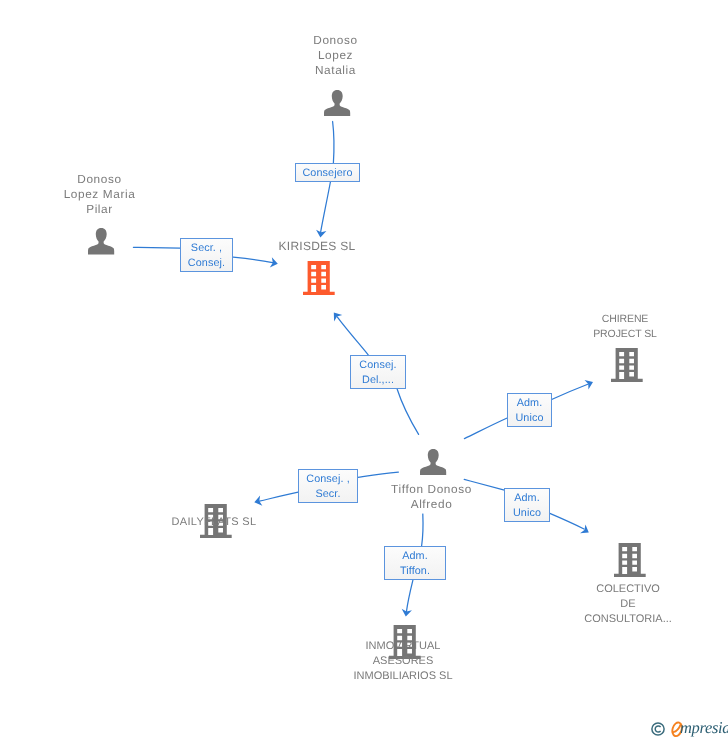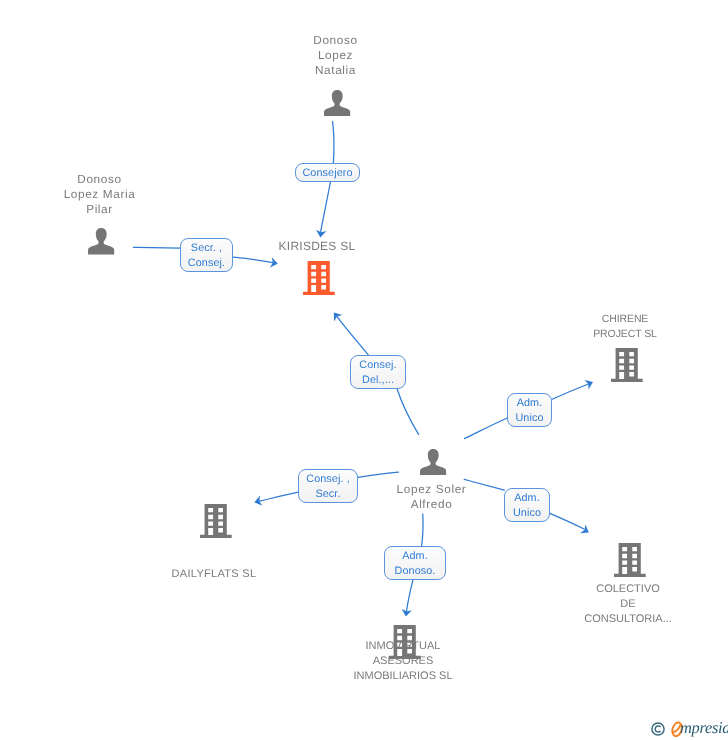--- a/index.html
+++ b/index.html
@@ -7,21 +7,21 @@
   body{width:728px;height:740px;background:#ffffff;
        font-family:"Liberation Sans",sans-serif;overflow:hidden;position:relative;
        -webkit-font-smoothing:antialiased;text-rendering:geometricPrecision;}
   #stage{position:absolute;left:0;top:0;width:602px;height:740px;}
   svg#wires{position:absolute;left:0;top:0;width:728px;height:740px;}
   .node-icon{position:absolute;}
   .node-label{position:absolute;text-align:center;color:#7a7a7a;
               line-height:15.2px;white-space:pre-line;}
   .node-label.person {font-size:11.8px;letter-spacing:.62px;}
   .node-label.company{font-size:11.0px;letter-spacing:0px;}
-  .edge-label{position:absolute;border:1px solid #5b94de;border-radius:8px;
+  .edge-label{position:absolute;border:1px solid #5b94de;border-radius:0;
               background:linear-gradient(180deg,#fcfcfc 0%,#f2f2f2 100%);
               color:#2f7bd4;font-size:10.8px;line-height:15.4px;text-align:center;
               box-sizing:border-box;display:flex;flex-direction:column;
               align-items:center;justify-content:center;letter-spacing:.1px;
               padding-top:2.4px;}
   .wm{position:absolute;left:651px;top:719px;height:21px;}
   .wm-c{position:absolute;left:0;top:3px;}
   .wm-e{position:absolute;left:20px;top:2px;}
   .wm-t{position:absolute;left:29px;top:-1px;color:#2d5f73;font-size:16.5px;
         font-family:"Liberation Serif",serif;font-style:italic;letter-spacing:-0.35px;}
@@ -82,28 +82,28 @@
       <div class="node-icon" style="left: 611.15px; top: 348px; width: 31.7px; height: 34px;"><svg width="31.7" height="34" viewBox="0 0 31.7 34">
           <g fill="#757575">
             <path d="M4.6 0 H26.8 V30.8 H31.7 V34 H0 V30.8 H4.6 Z M8.2 3.9 h4.9 v4.4 h-4.9 Z M18.3 3.9 h4.7 v4.4 h-4.7 Z M8.2 10.7 h4.9 v4.6 h-4.9 Z M18.3 10.7 h4.7 v4.6 h-4.7 Z M8.2 17.6 h4.9 v4.2 h-4.9 Z M18.3 17.6 h4.7 v4.2 h-4.7 Z M8.2 24.0 h4.9 v7.0 h-4.9 Z M18.3 24.0 h4.7 v4.4 h-4.7 Z" fill-rule="evenodd"></path>
           </g>
         </svg></div>
       <div class="node-label company" style="left: 515px; top: 312px; width: 220px; font-size: 10.5px; letter-spacing: -0.1px;">CHIRENE
 PROJECT SL</div>
       <div class="node-icon" style="left: 420.4px; top: 448.9px; width: 26.2px; height: 26.5px;"><svg width="26.2" height="26.5" viewBox="0 0 26.2 26.5">
           <path fill="#757575" d="M13.25 0 C9.63 0 7.80 2.45 7.80 6.25 C7.80 9.55 9.20 12.25 10.55 13.55 L10.55 15.10 C10.55 16.35 8.60 16.95 5.90 17.65 C3.05 18.40 1.15 19.25 0.55 20.35 C0.20 21.00 0.00 22.20 0.00 23.30 L0.00 26.50 L26.20 26.50 L26.20 23.30 C26.20 22.20 26.00 21.00 25.65 20.35 C25.05 19.25 23.15 18.40 20.30 17.65 C17.60 16.95 15.65 16.35 15.65 15.10 L15.65 13.55 C17.00 12.25 18.70 9.55 18.70 6.25 C18.70 2.45 16.87 0 13.25 0 Z"></path>
         </svg></div>
-      <div class="node-label person" style="left: 321.5px; top: 481.5px; width: 220px;">Lopez Soler
+      <div class="node-label person" style="left: 321.5px; top: 481.5px; width: 220px;">Tiffon Donoso
 Alfredo</div>
       <div class="node-icon" style="left: 200.25px; top: 504px; width: 31.7px; height: 34px;"><svg width="31.7" height="34" viewBox="0 0 31.7 34">
           <g fill="#757575">
             <path d="M4.6 0 H26.8 V30.8 H31.7 V34 H0 V30.8 H4.6 Z M8.2 3.9 h4.9 v4.4 h-4.9 Z M18.3 3.9 h4.7 v4.4 h-4.7 Z M8.2 10.7 h4.9 v4.6 h-4.9 Z M18.3 10.7 h4.7 v4.6 h-4.7 Z M8.2 17.6 h4.9 v4.2 h-4.9 Z M18.3 17.6 h4.7 v4.2 h-4.7 Z M8.2 24.0 h4.9 v7.0 h-4.9 Z M18.3 24.0 h4.7 v4.4 h-4.7 Z" fill-rule="evenodd"></path>
           </g>
         </svg></div>
-      <div class="node-label company" style="left: 104px; top: 567px; width: 220px; letter-spacing: 0.3px;">DAILYFLATS SL</div>
+      <div class="node-label company" style="left: 104px; top: 515px; width: 220px; letter-spacing: 0.3px;">DAILYFLATS SL</div>
       <div class="node-icon" style="left: 614.25px; top: 543.2px; width: 31.7px; height: 34px;"><svg width="31.7" height="34" viewBox="0 0 31.7 34">
           <g fill="#757575">
             <path d="M4.6 0 H26.8 V30.8 H31.7 V34 H0 V30.8 H4.6 Z M8.2 3.9 h4.9 v4.4 h-4.9 Z M18.3 3.9 h4.7 v4.4 h-4.7 Z M8.2 10.7 h4.9 v4.6 h-4.9 Z M18.3 10.7 h4.7 v4.6 h-4.7 Z M8.2 17.6 h4.9 v4.2 h-4.9 Z M18.3 17.6 h4.7 v4.2 h-4.7 Z M8.2 24.0 h4.9 v7.0 h-4.9 Z M18.3 24.0 h4.7 v4.4 h-4.7 Z" fill-rule="evenodd"></path>
           </g>
         </svg></div>
       <div class="node-label company" style="left: 518px; top: 581.5px; width: 220px;">COLECTIVO
 DE
 CONSULTORIA...</div>
       <div class="node-icon" style="left: 389.25px; top: 625px; width: 31.7px; height: 34px;"><svg width="31.7" height="34" viewBox="0 0 31.7 34">
           <g fill="#757575">
@@ -133,21 +133,21 @@
       <div class="edge-label" style="left: 298px; top: 469px; width: 60px; height: 34px; text-align: center;">
         <span>Consej. ,</span>
         <span>Secr.</span>
       </div>
       <div class="edge-label" style="left: 504px; top: 488px; width: 46px; height: 34px;">
         <span>Adm.</span>
         <span>Unico</span>
       </div>
       <div class="edge-label" style="left: 384px; top: 546px; width: 62px; height: 34px;">
         <span>Adm.</span>
-        <span>Donoso.</span>
+        <span>Tiffon.</span>
       </div>
     </div>
   <div class="wm">
     <svg class="wm-c" width="14" height="14" viewBox="0 0 14 14">
       <circle cx="7" cy="7" r="6.1" fill="none" stroke="#3b6c7d" stroke-width="1.5"></circle>
       <path d="M9.6 4.9 A3.1 3.1 0 1 0 9.6 9.1" fill="none" stroke="#3b6c7d" stroke-width="1.5"></path>
     </svg>
     <svg class="wm-e" width="13" height="17" viewBox="0 0 13 17" aria-label="e">
       <g fill="none" stroke="#f58220" stroke-width="1.9" stroke-linecap="round">
         <ellipse cx="6.1" cy="8.3" rx="4.5" ry="7.0" transform="rotate(17 6.1 8.3)"></ellipse>

